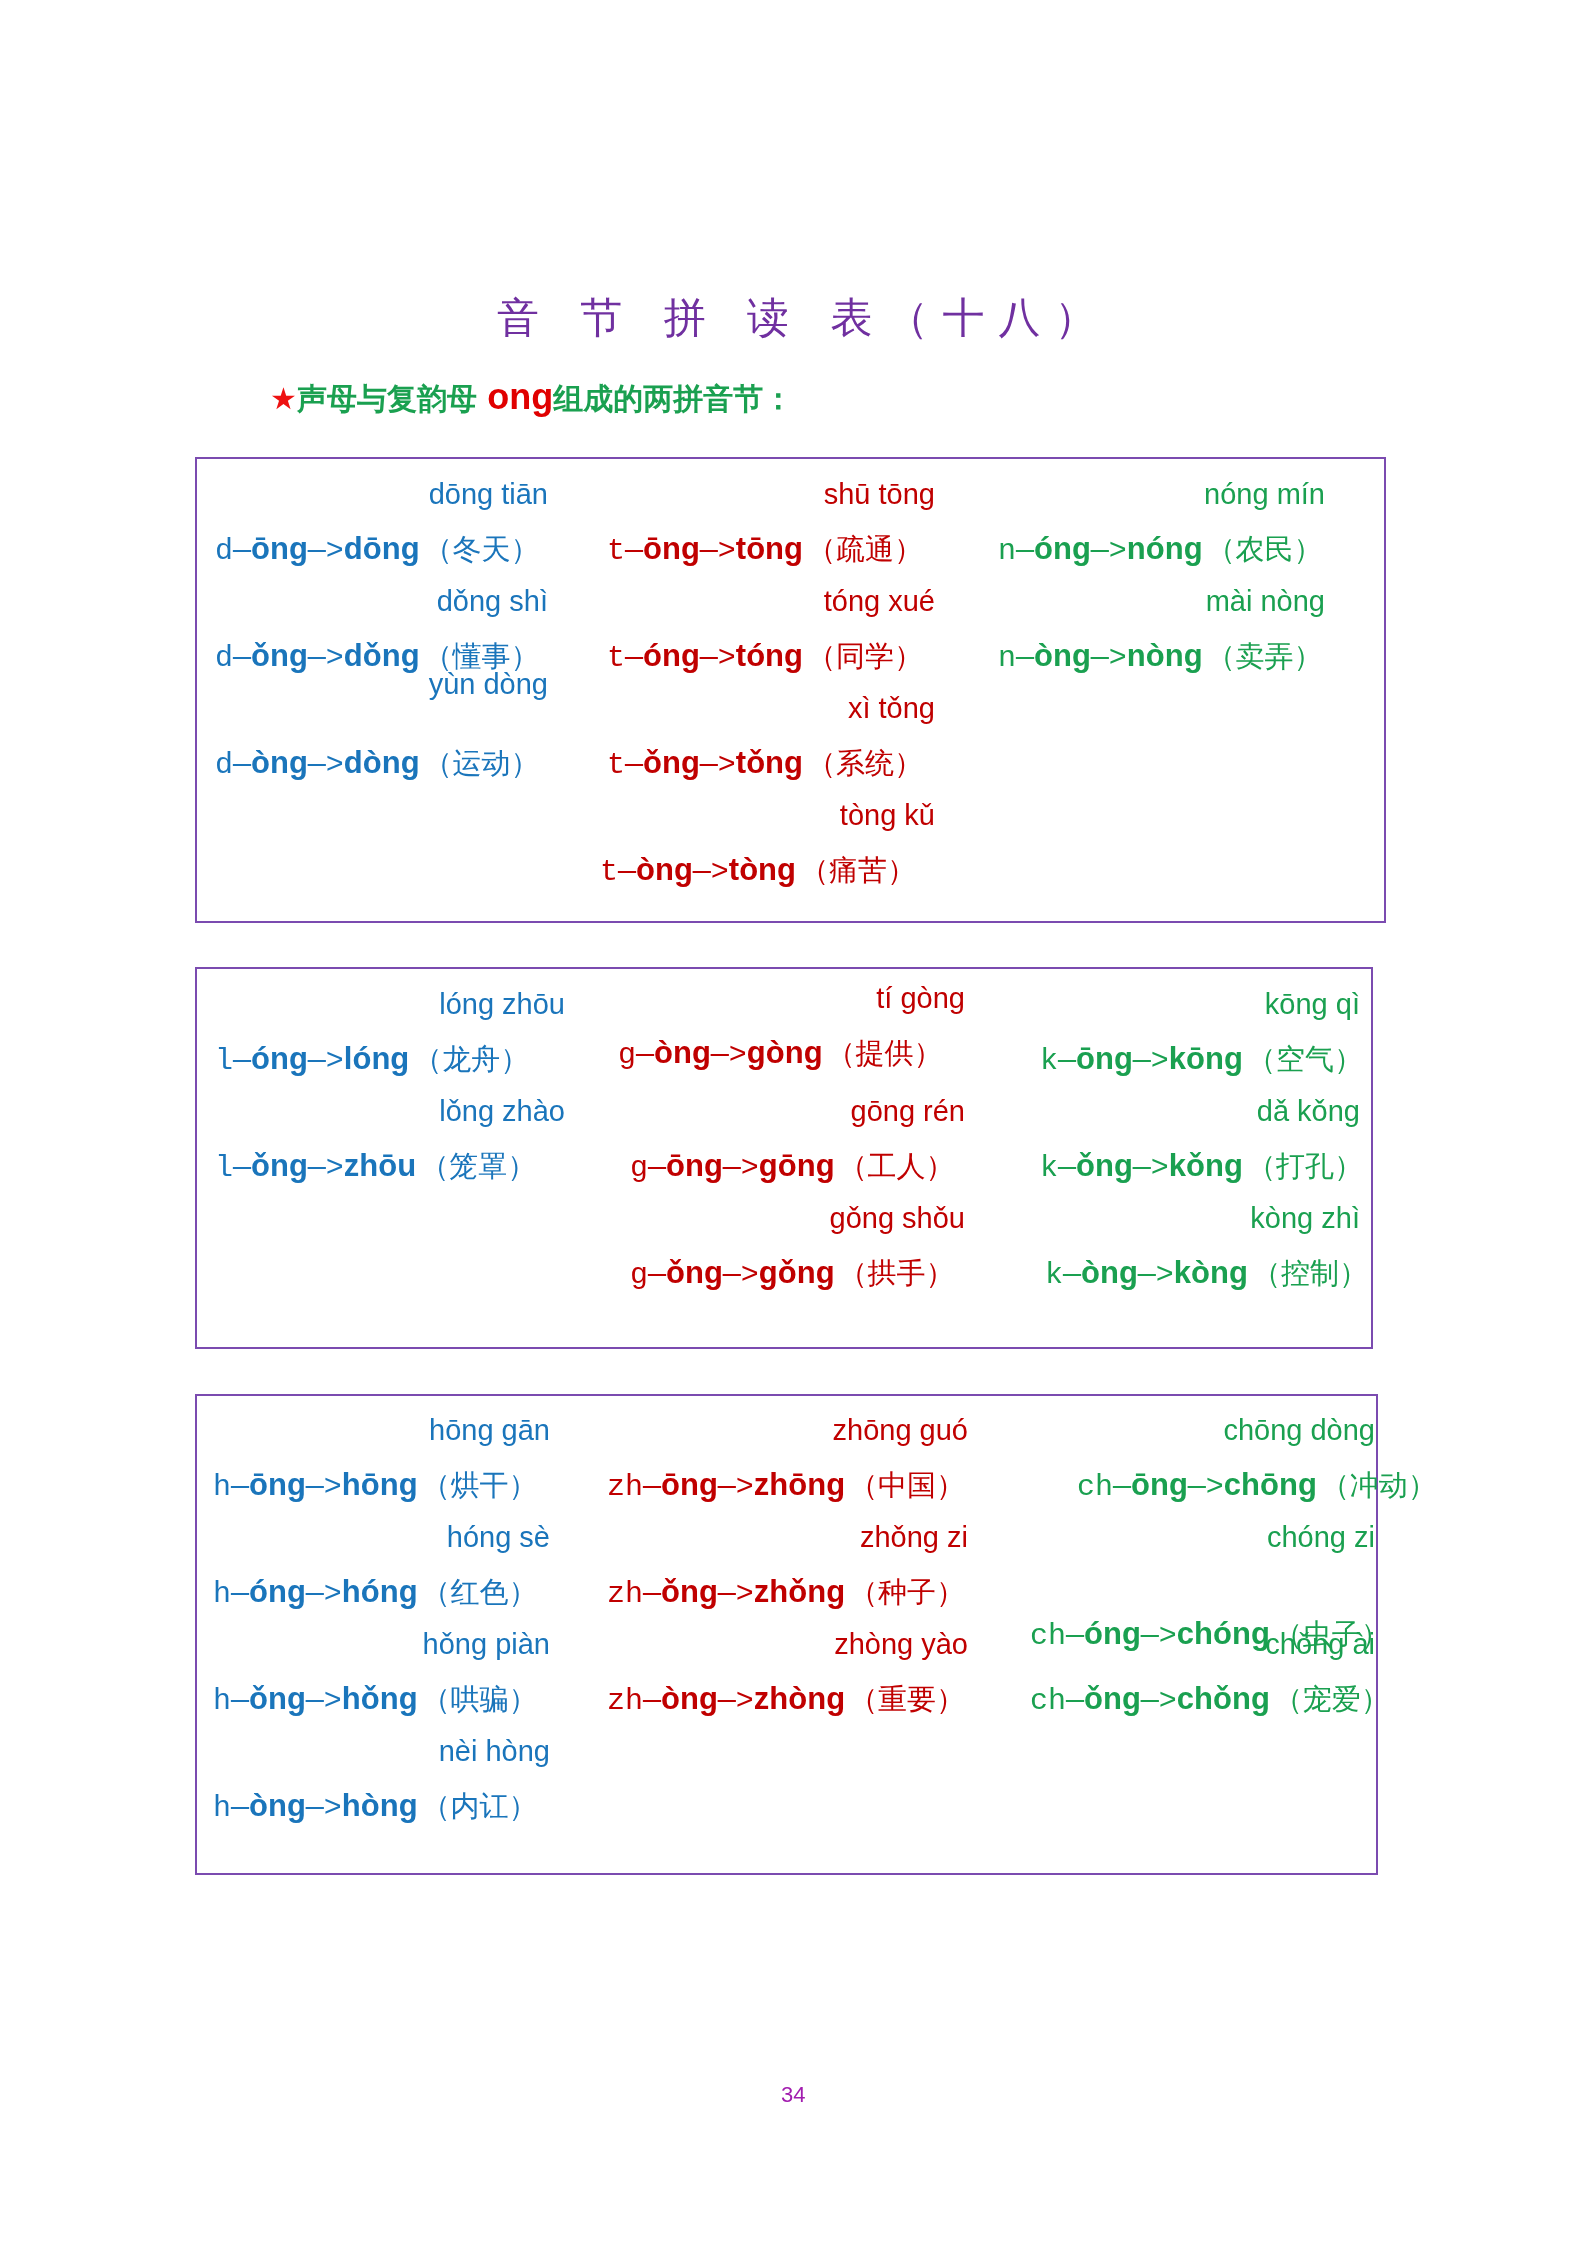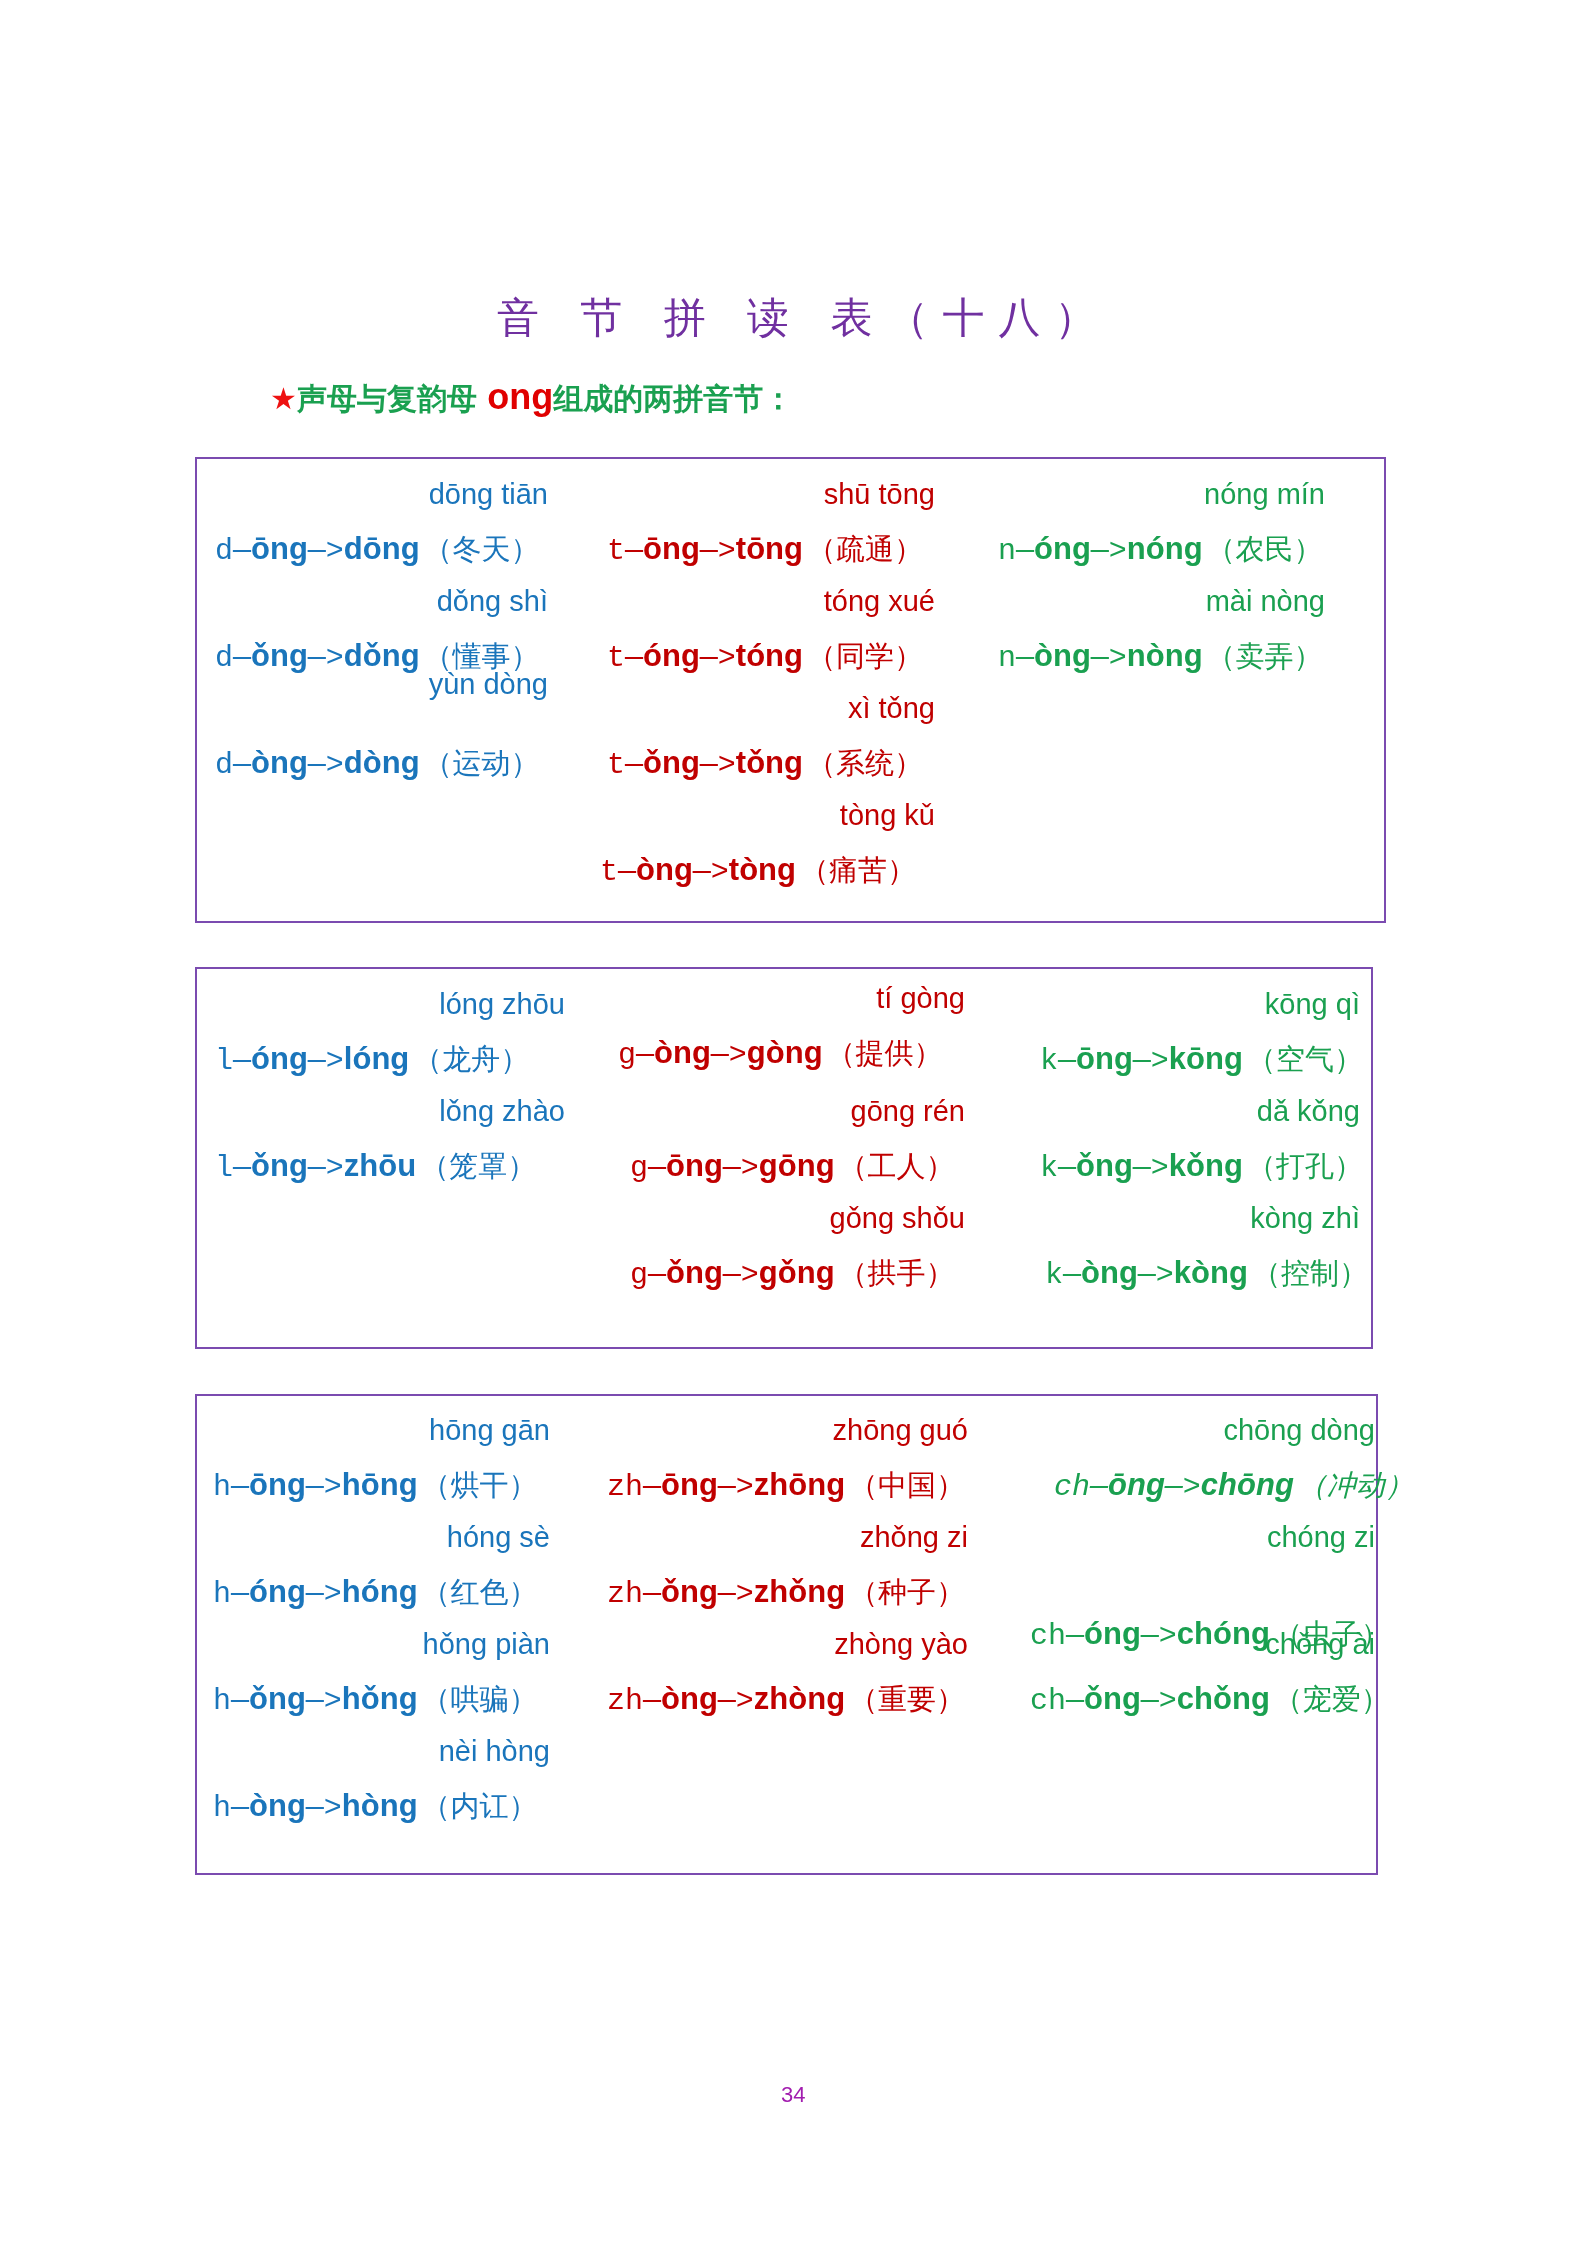--- a/index.html
+++ b/index.html
@@ -80,20 +80,20 @@
     <div class="line blue" style="top: 1680px; left: 213px;"><span>h</span><span>—</span><b>ǒng</b><span>—&gt;</span><b>hǒng</b><span class="zh">（哄骗）</span></div>
     <div class="py blue" style="top: 1735px; right: 1037px;">nèi hòng</div>
     <div class="line blue" style="top: 1787px; left: 213px;"><span>h</span><span>—</span><b>òng</b><span>—&gt;</span><b>hòng</b><span class="zh">（内讧）</span></div>
     <div class="py red" style="top: 1414px; right: 619px;">zhōng guó</div>
     <div class="line red" style="top: 1466px; left: 607px;"><span>zh</span><span>—</span><b>ōng</b><span>—&gt;</span><b>zhōng</b><span class="zh">（中国）</span></div>
     <div class="py red" style="top: 1521px; right: 619px;">zhǒng zi</div>
     <div class="line red" style="top: 1573px; left: 607px;"><span>zh</span><span>—</span><b>ǒng</b><span>—&gt;</span><b>zhǒng</b><span class="zh">（种子）</span></div>
     <div class="py red" style="top: 1628px; right: 619px;">zhòng yào</div>
     <div class="line red" style="top: 1680px; left: 607px;"><span>zh</span><span>—</span><b>òng</b><span>—&gt;</span><b>zhòng</b><span class="zh">（重要）</span></div>
     <div class="py green" style="top: 1414px; right: 212px;">chōng dòng</div>
-    <div class="line green" style="top: 1466px; left: 1054px; font-style: italic;"><span>ch</span><span>—</span><b>ōng</b><span>—&gt;</span><b>chōng</b><span class="zh">（冲动）</span></div>
+    <div class="line green" style="top: 1466px; left: 1077px;"><span>ch</span><span>—</span><b>ōng</b><span>—&gt;</span><b>chōng</b><span class="zh">（冲动）</span></div>
     <div class="py green" style="top: 1521px; right: 212px;">chóng zi</div>
     <div class="line green" style="top: 1573px; left: 1030px; margin-top: 42px;"><span>ch</span><span>—</span><b>óng</b><span>—&gt;</span><b>chóng</b><span class="zh">（虫子）</span></div>
     <div class="py green" style="top: 1628px; right: 212px;">chǒng ài</div>
     <div class="line green" style="top: 1680px; left: 1030px;"><span>ch</span><span>—</span><b>ǒng</b><span>—&gt;</span><b>chǒng</b><span class="zh">（宠爱）</span></div>
   </div>
 
 <div class="pagenum">34</div>
 
 </body></html>

